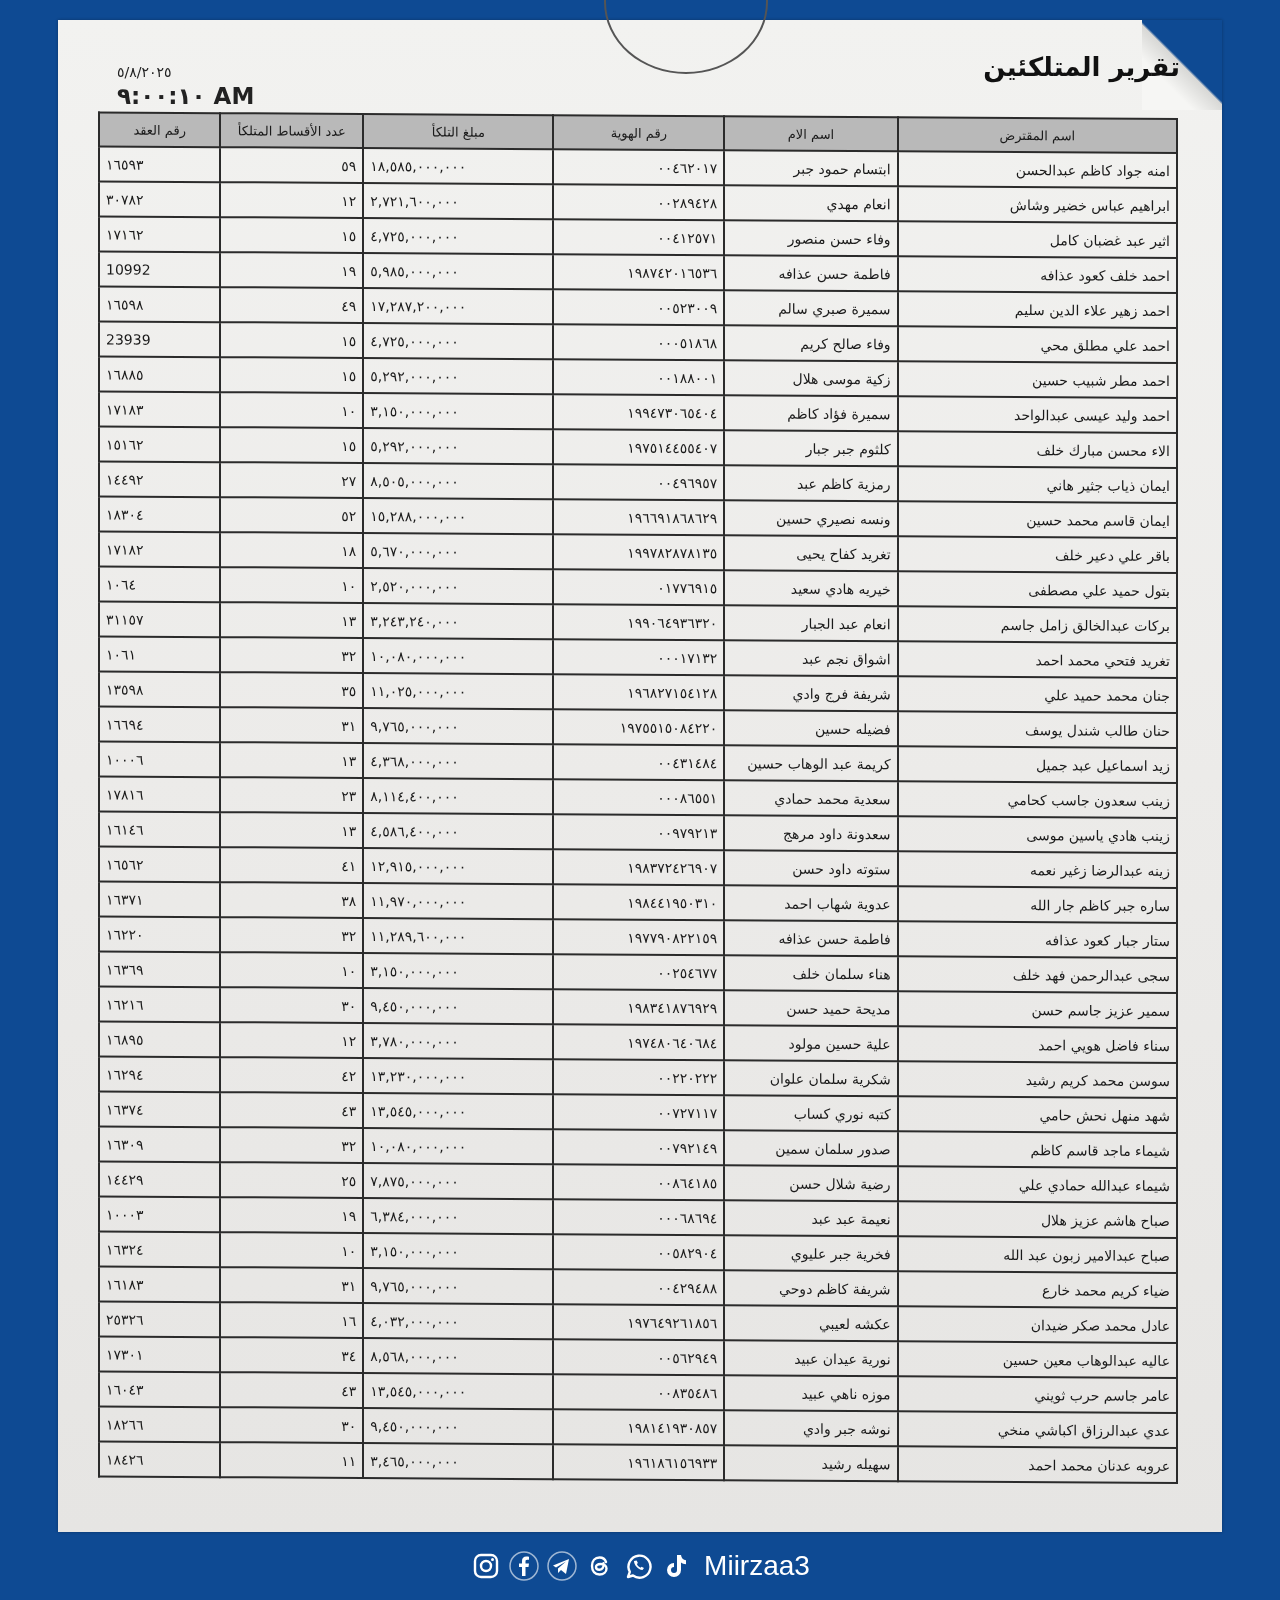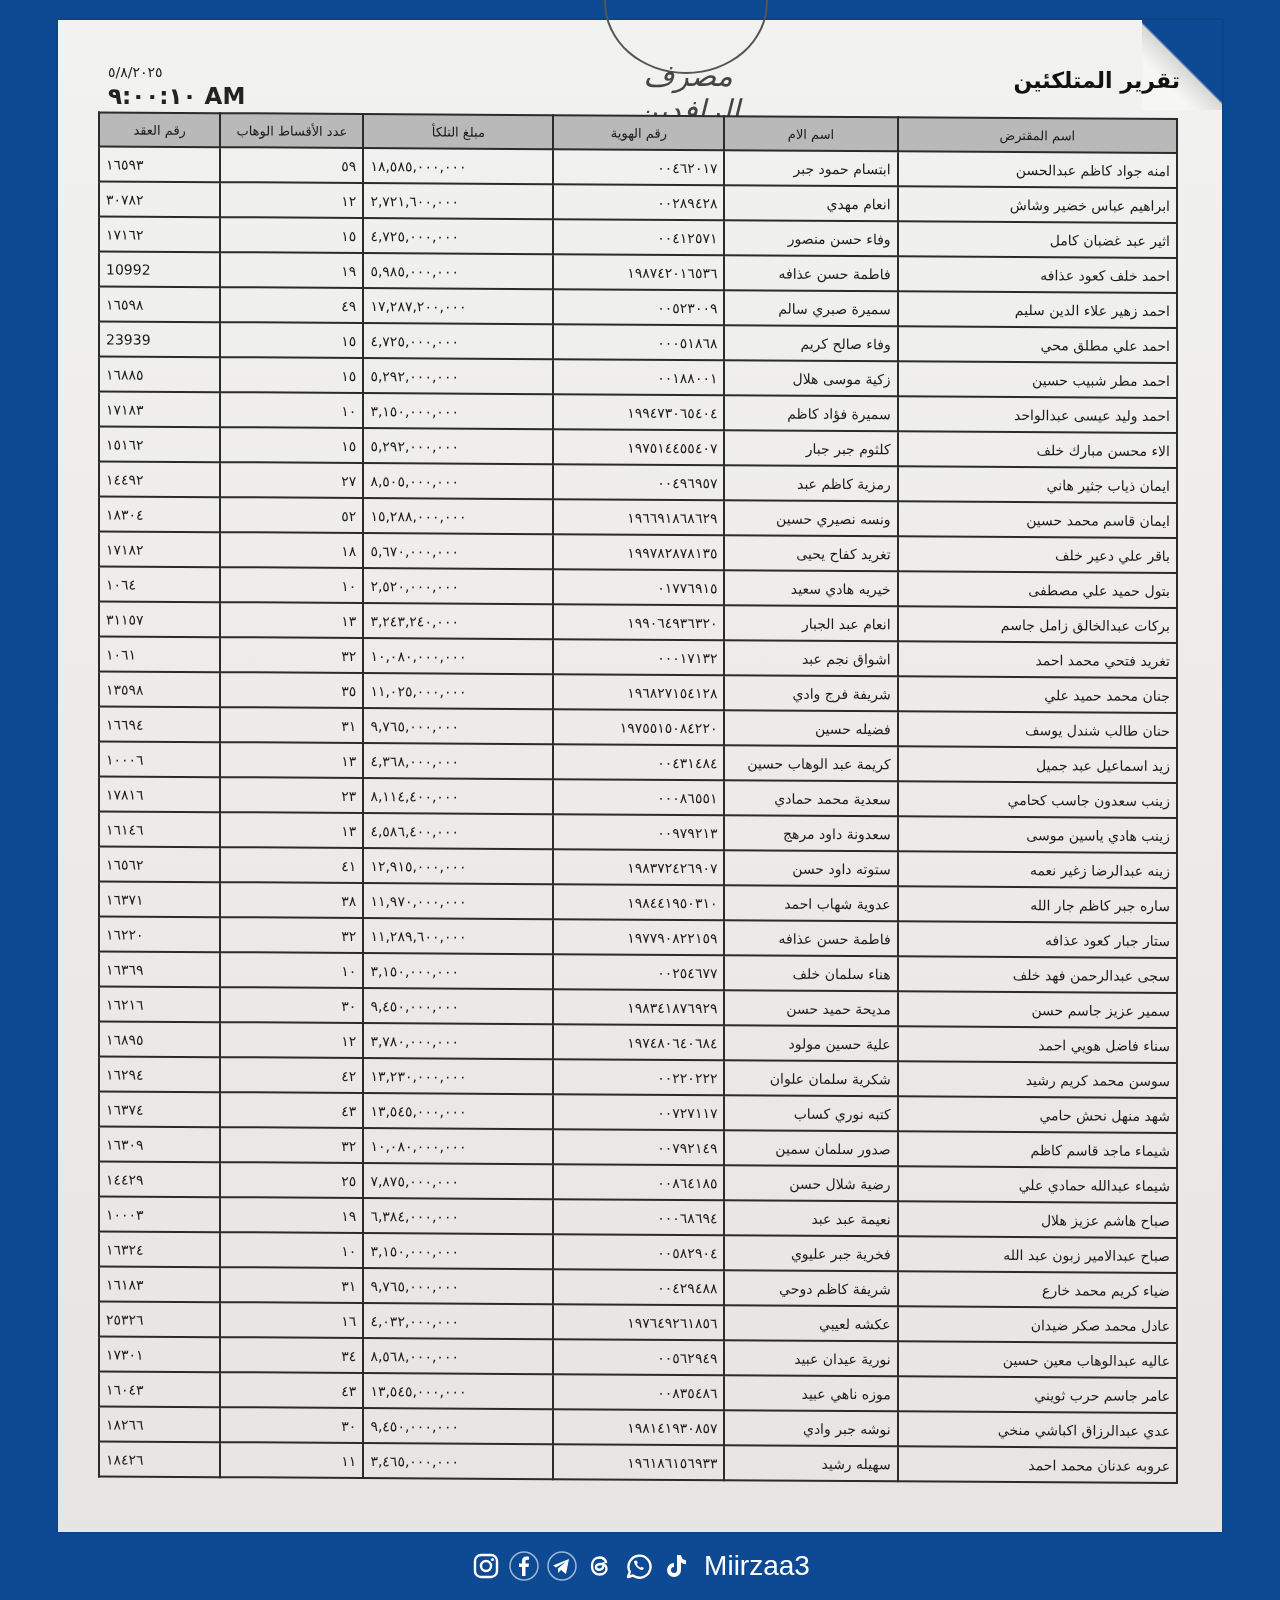--- a/index.html
+++ b/index.html
@@ -21,25 +21,25 @@
   .logo-circle {
     position:absolute; left:546px; top:-90px; width:160px; height:140px;
     border:2px solid #555; border-radius:50%;
   }
   .bank-name {
     position:absolute; left:540px; top:38px; width:180px; text-align:center;
     font-family:"DejaVu Serif", serif; font-size:30px; color:#444; font-style:italic;
     direction:rtl;
   }
   .report-title {
-    position:absolute; right:42px; top:48px; direction:rtl;
-    font-family:"DejaVu Sans", sans-serif; font-size:22px; font-weight:bold; color:#111;
+    position:absolute; right:42px; top:32px; direction:rtl;
+    font-family:"DejaVu Sans", sans-serif; font-size:26px; font-weight:bold; color:#111;
   }
   .date-block {
-    position:absolute; left:50px; top:40px; font-size:14px; color:#222; line-height:24px;
+    position:absolute; left:59px; top:40px; font-size:14px; color:#222; line-height:24px;
     font-family:"DejaVu Sans", sans-serif;
   }
   .date-block .time { font-size:23px;font-weight:bold; }
   table.report {
     position:absolute; left:40px; top:98px; width:1080px;
     border-collapse:collapse; direction:rtl;
     transform:skewY(0.35deg); transform-origin:right top;
   }
   table.report th, table.report td {
     border:2px solid #2b2b2b; height:33px; padding:0 6px;
@@ -62,35 +62,34 @@
   }
   .footer .ico { width:32px; height:32px; display:inline-flex; align-items:center; justify-content:center; }
   .footer .handle { color:#fff; font-family:"Liberation Sans", sans-serif; font-size:28px; margin-left:6px; }
 </style>
 </head>
 <body>
 
 <div class="paper">
   <div class="corner-fold"></div>
   <div class="logo-circle"></div>
-  <div class="bank-name">مصرف الرافدين</div>
   <div class="report-title">تقرير المتلكئين</div>
   <div class="date-block">
     <div>٥/٨/٢٠٢٥</div>
     <div class="time">٩:٠٠:١٠ AM</div>
   </div>
 
   <table class="report">
     <thead>
       <tr>
         <th>اسم المقترض</th>
         <th>اسم الام</th>
         <th>رقم الهوية</th>
         <th>مبلغ التلكأ</th>
-        <th>عدد الأقساط الوهاب</th>
+        <th>عدد الأقساط المتلكأ</th>
         <th>رقم العقد</th>
       </tr>
     </thead>
     <tbody id="tbody">
         <tr>
           <td class="c-name">امنه جواد كاظم عبدالحسن</td>
           <td class="c-mother">ابتسام حمود جبر</td>
           <td class="c-id">٠٠٤٦٢٠١٧</td>
           <td class="c-amount">١٨,٥٨٥,٠٠٠,٠٠٠</td>
           <td class="c-inst">٥٩</td>

